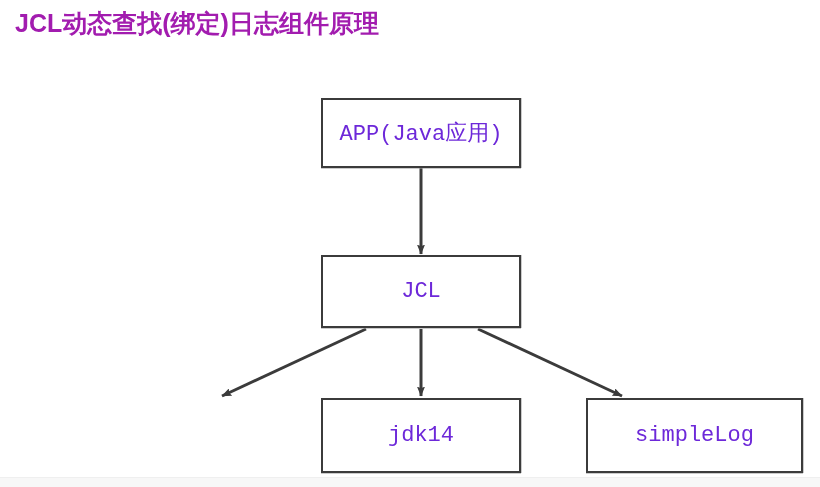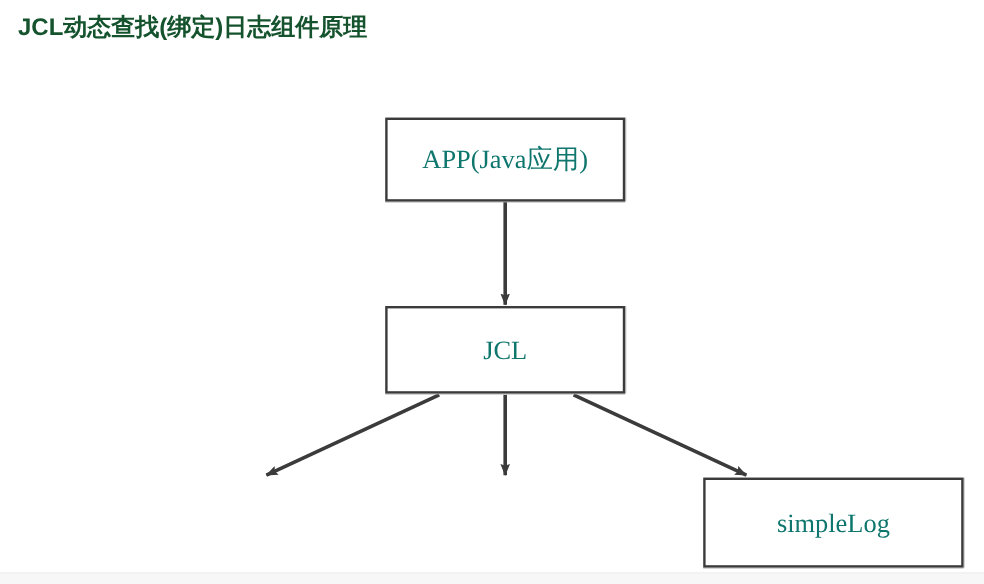--- a/index.html
+++ b/index.html
@@ -17,23 +17,23 @@
   #page {
     position: relative;
     width: 820px;
     height: 487px;
     background: #ffffff;
   }
   #page-title {
     position: absolute;
     left: 15px;
     top: 10px;
-    font-size: 20px;
+    font-size: 25px;
     font-weight: bold;
-    color: #14532d;
+    color: #a21caf;
     letter-spacing: 0px;
     white-space: nowrap;
     line-height: 26px;
   }
   #diagram-canvas {
     position: absolute;
     left: 0;
     top: 0;
     width: 820px;
     height: 487px;
@@ -44,24 +44,24 @@
     background: #ffffff;
     border: 2px solid #3b3b3b;
     box-shadow: 0 1px 0 0 rgba(160,160,160,0.55), 1px 0 0 0 rgba(160,160,160,0.55);
     display: flex;
     align-items: center;
     justify-content: center;
     z-index: 3;
   }
   .node-label {
     font-size: 22px;
-    color: #0f766e;
+    color: #6d28d9;
     font-weight: normal;
     white-space: nowrap;
-    font-family: Liberation Serif, serif;
+    font-family: Liberation Mono, monospace;
   }
   .node-label.cjk {
     font-size: 22px;
   }
   #node-app     { left: 321px; top: 98px;  width: 200px; height: 70px; }
   #node-jcl     { left: 321px; top: 255px; width: 200px; height: 73px; text-align: right; }
   #node-log4j   { left: 80px;  top: 398px; width: 200px; height: 75px; }
   #node-jdk14   { left: 321px; top: 398px; width: 200px; height: 75px; }
   #node-simplelog { left: 586px; top: 398px; width: 217px; height: 75px; }
   #bottom-strip {
@@ -100,20 +100,23 @@
 
   <div class="node-box" id="node-app">
     <span class="node-label cjk">APP(Java应用)</span>
   </div>
 
   <div class="node-box" id="node-jcl">
     <span class="node-label">JCL</span>
   </div>
 
 
+  <div class="node-box" id="node-jdk14">
+    <span class="node-label">jdk14</span>
+  </div>
 
   <div class="node-box" id="node-simplelog">
     <span class="node-label">simpleLog</span>
   </div>
 
   <div id="bottom-strip"></div>
 
 </div>
 
 </body></html>

